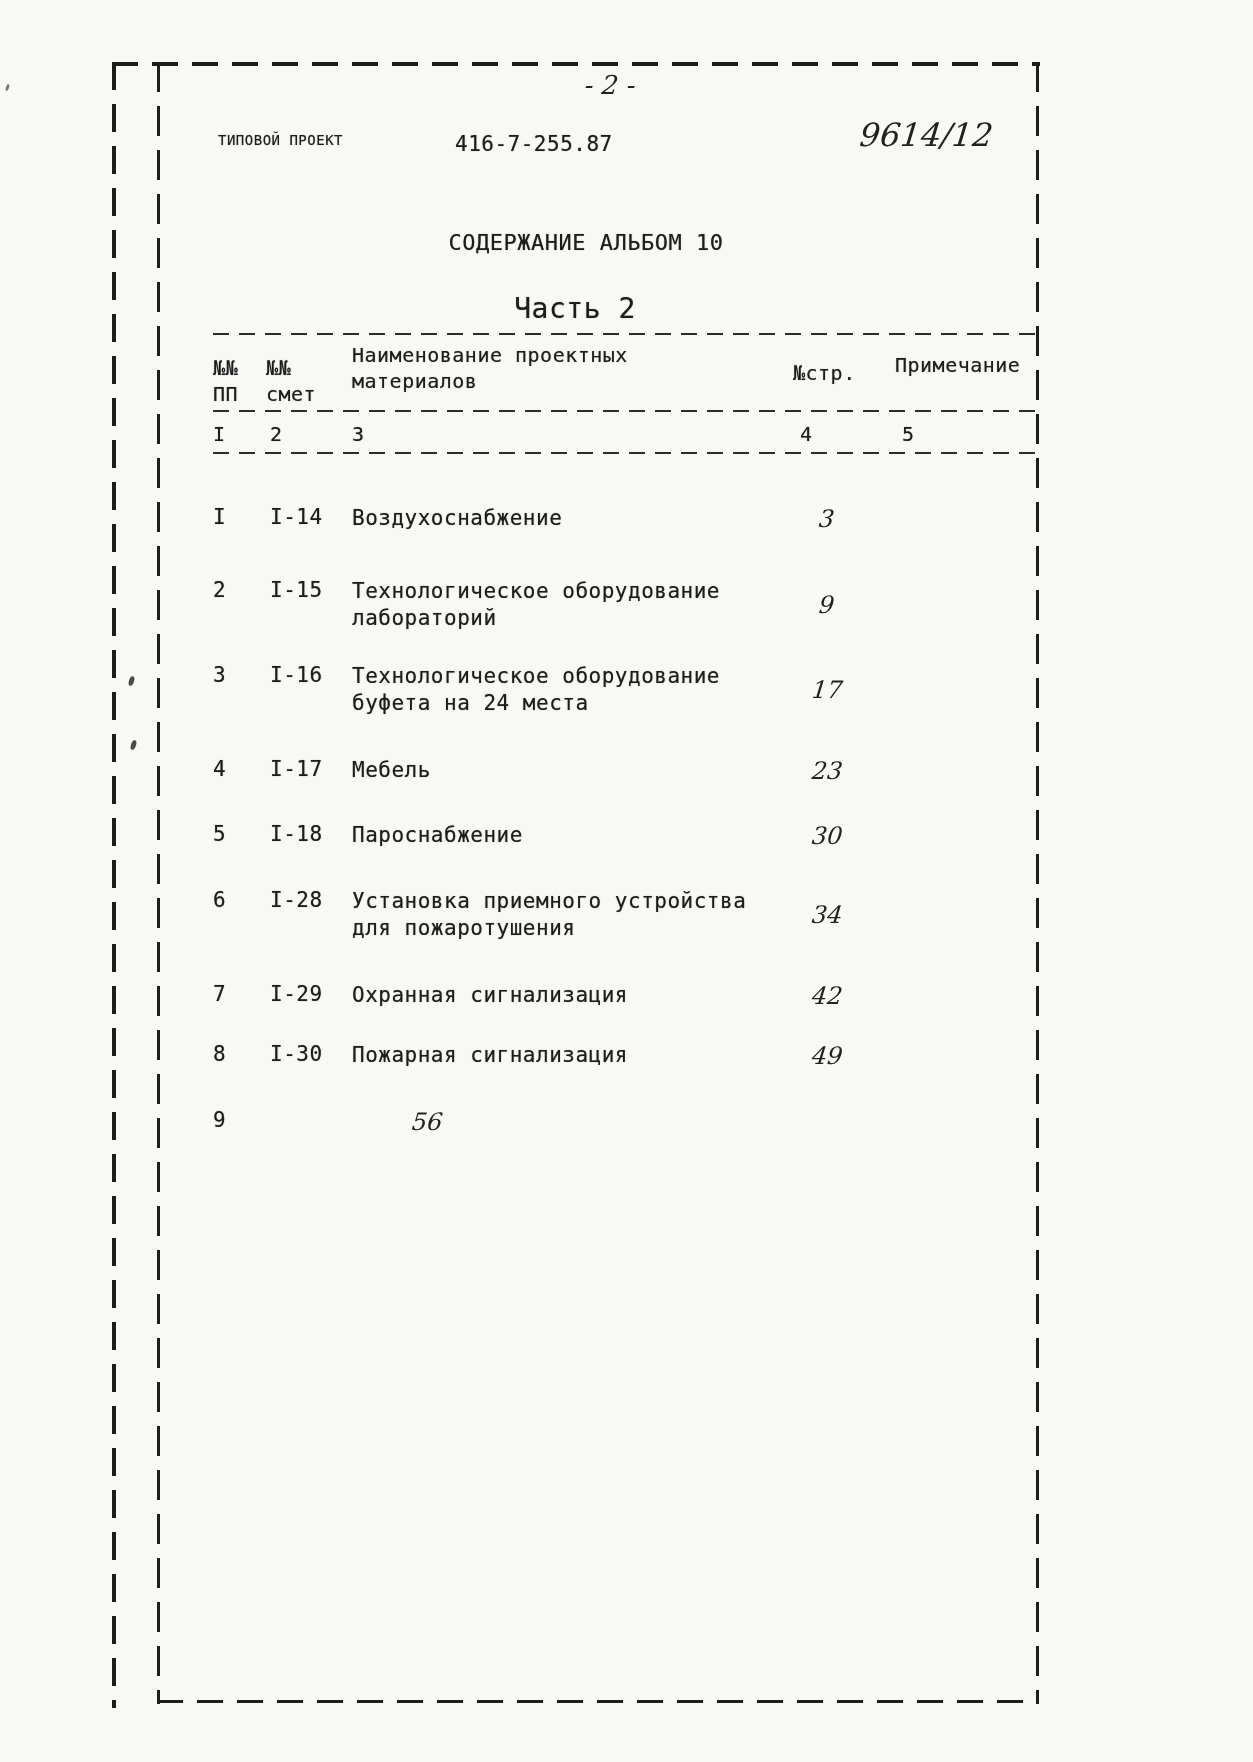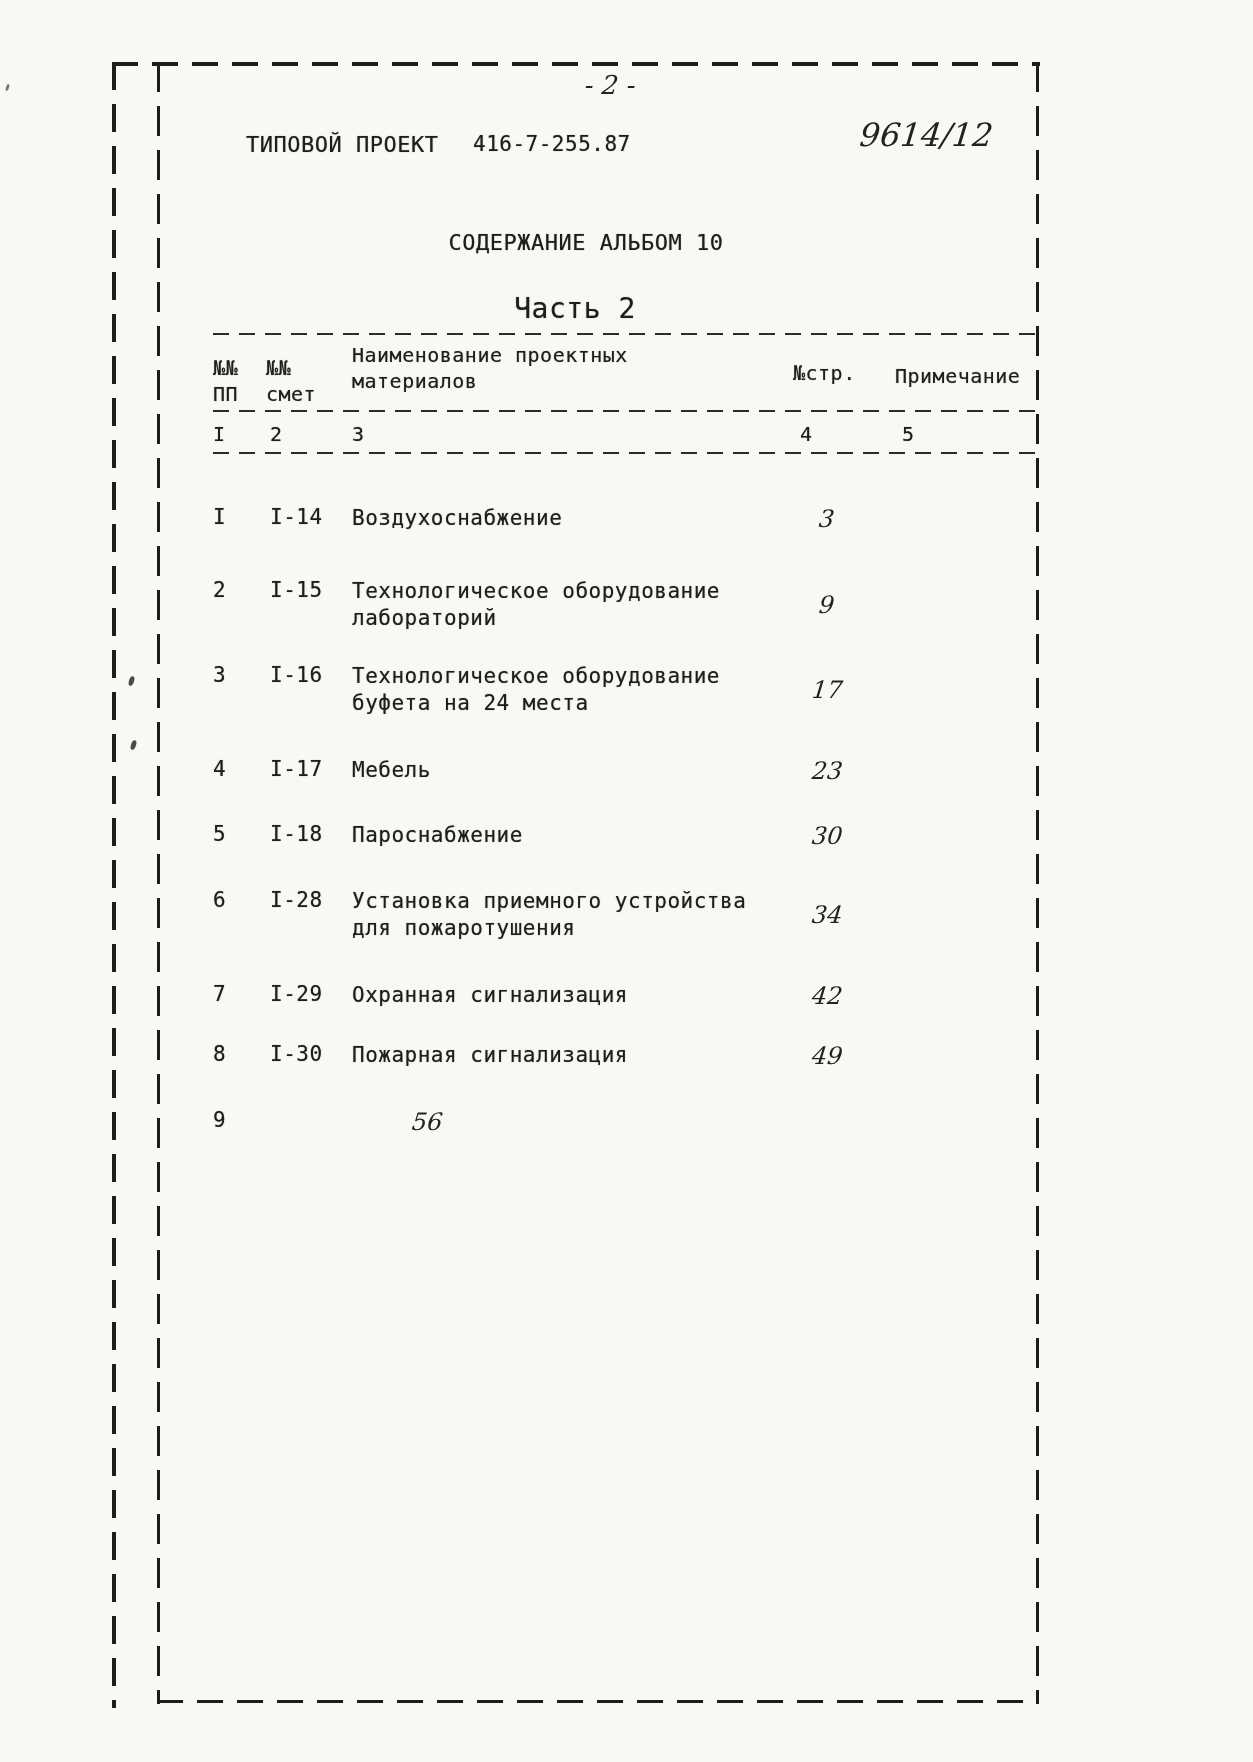--- a/index.html
+++ b/index.html
@@ -30,33 +30,33 @@
 
   
   .tline { position:absolute; left:213px; width:824px; height:2px;
            background:repeating-linear-gradient(90deg,#2b2b2b 0 16px,transparent 16px 26px); }
   .tline-1 { top:333px; }
   .tline-2 { top:410px; }
   .tline-3 { top:452px; }
 
   
   .page-num      { position:absolute; left:540px; top:70px; width:140px; text-align:center; font-size:26px; }
-  .project-label { position:absolute; left:218px; top:132px; font-size:22px;margin-left:28px; }
-  .project-number{ position:absolute; left:455px; top:132px; font-size:21px;margin-left:18px; }
+  .project-label { position:absolute; left:218px; top:132px; font-size:14px; }
+  .project-number{ position:absolute; left:455px; top:132px; font-size:21px; }
   .stamp-number  { position:absolute; left:860px; top:116px; font-size:32px; }
   .doc-title     { position:absolute; left:160px; top:230px; width:852px; text-align:center; font-size:22px; }
   .doc-subtitle  { position:absolute; left:160px; top:292px; width:830px; text-align:center; font-size:28px; }
 
   
   .th  { position:absolute; font-size:20px; line-height:26px; }
   .th1 { left:213px; top:355px; }
   .th2 { left:266px; top:355px; }
   .th3 { left:352px; top:342px; width:400px; }
   .th4 { left:793px; top:360px; }
-  .th5 { left:895px; top:363px; }
+  .th5 { left:895px; top:352px; }
 
   
   .cnums { position:absolute; left:213px; top:422px; width:824px; display:flex; font-size:20px; }
   .cnums .c-num   { width:57px; }
   .cnums .c-smeta { width:82px; }
   .cnums .c-name  { width:400px; }
   .cnums .c-page  { width:150px; padding-left:48px; }
   .cnums .c-note  { flex:1; }
 
   

